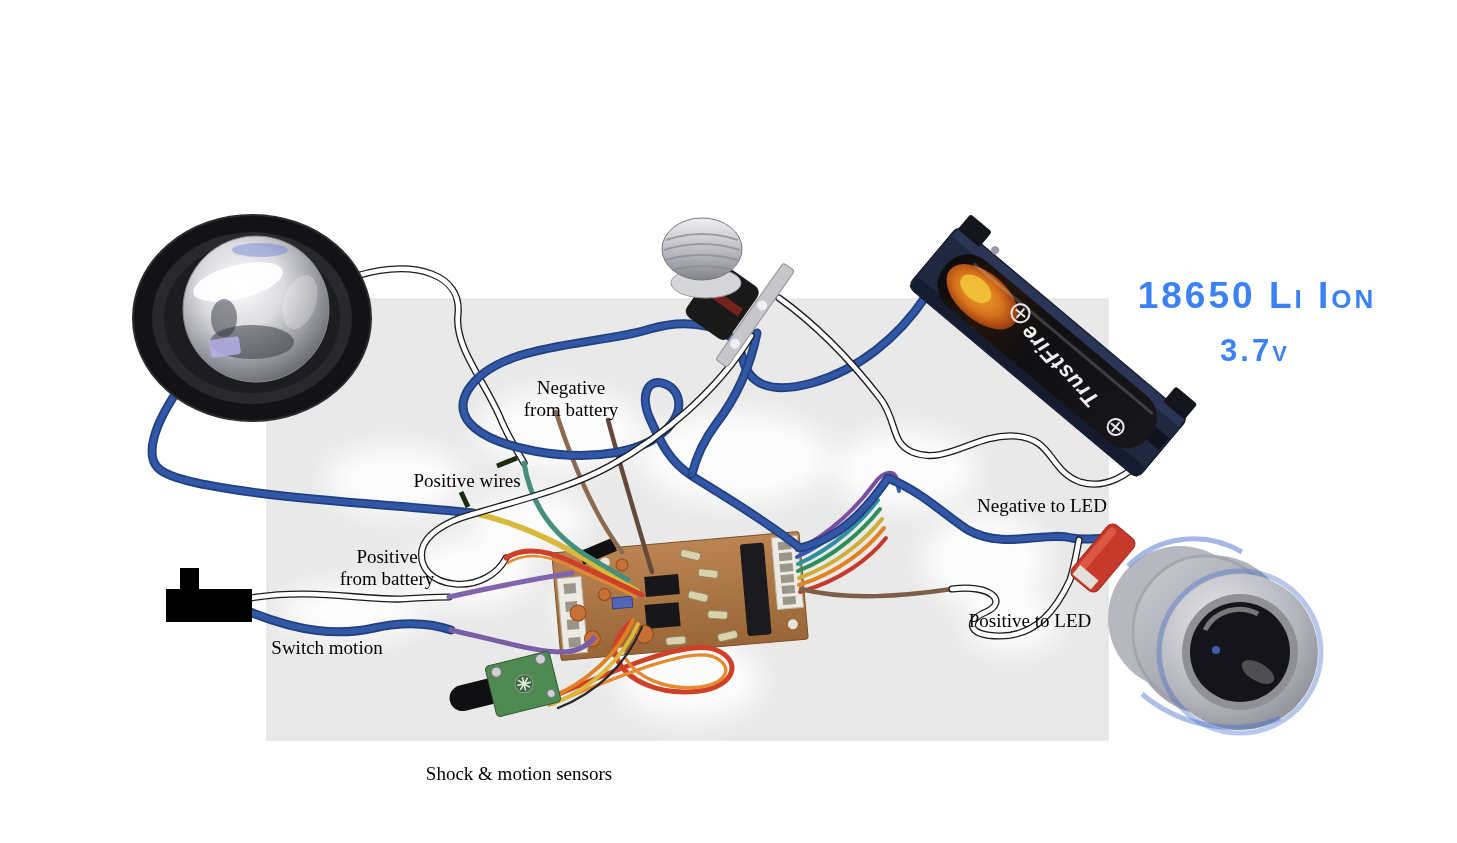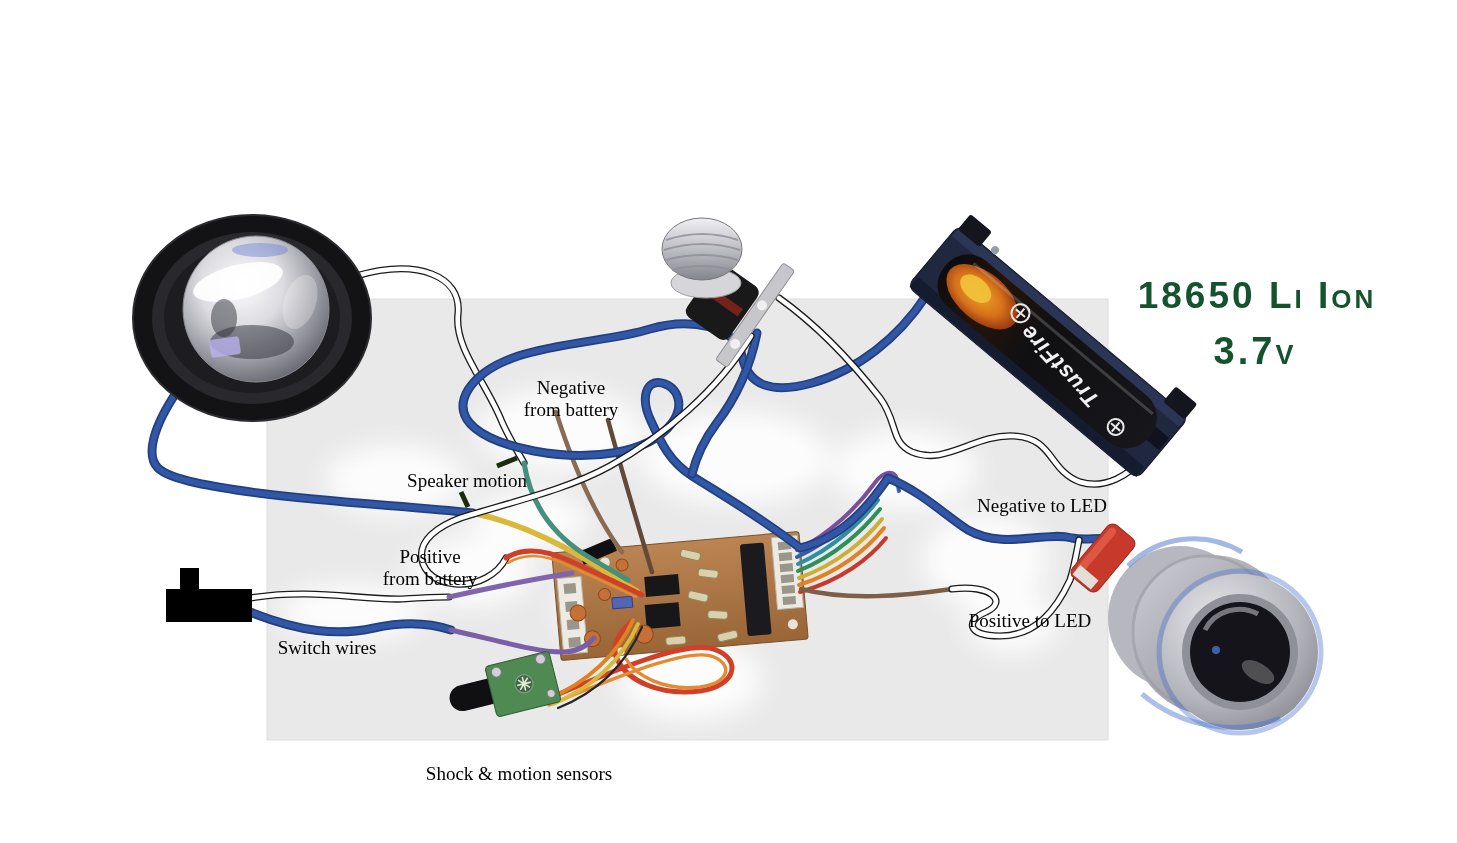--- a/index.html
+++ b/index.html
@@ -2,25 +2,25 @@
 <html><head>
 <meta charset="utf-8">
 <style>
   html,body{margin:0;padding:0;background:#fff;}
   .stage{position:relative;width:1457px;height:843px;background:#ffffff;overflow:hidden;
          font-family:"Liberation Serif",serif;}
   .stage svg{position:absolute;left:0;top:0;}
   .lbl{position:absolute;transform:translate(-50%,-50%);color:#000000;font-size:19px;
        line-height:1.18;text-align:center;white-space:nowrap;z-index:5;}
   .lbl span{display:block;}
-  .title{position:absolute;transform:translate(-50%,-50%);color:#14532d;z-index:5;
+  .title{position:absolute;transform:translate(-50%,-50%);color:#3b82f6;z-index:5;
          font-family:"Liberation Sans",sans-serif;font-weight:bold;font-variant:small-caps;
          white-space:nowrap;}
   .t1{font-size:37px;letter-spacing:3px;}
-  .t2{font-size:38px;letter-spacing:3px;}
+  .t2{font-size:31px;letter-spacing:3px;}
   .wire{fill:none;stroke-linecap:round;stroke-linejoin:round;}
   .bo{fill:none;stroke:#22407e;stroke-width:9;stroke-linecap:round;stroke-linejoin:round;}
   .bi{fill:none;stroke:#3257a7;stroke-width:5.5;stroke-linecap:round;stroke-linejoin:round;}
   .wo{fill:none;stroke:#1b1b1b;stroke-width:7.2;stroke-linecap:round;stroke-linejoin:round;}
   .wi{fill:none;stroke:#ffffff;stroke-width:4.6;stroke-linecap:round;stroke-linejoin:round;}
 </style>
 </head>
 <body>
 
 <div class="stage">
@@ -303,28 +303,28 @@
     <path d="M 497 466 L 517 458"></path>
     <path d="M 461 492 L 468 507"></path>
   </g>
 </svg>
 
 <div class="lbl" style="left:571px;top:399px;">
   <span>Negative</span>
   <span>from battery</span>
 </div>
 <div class="lbl" style="left:467px;top:481px;">
-  <span>Speaker motion</span>
-</div>
-<div class="lbl" style="left:387px;top:568px;margin-left:43px;">
+  <span>Positive wires</span>
+</div>
+<div class="lbl" style="left:387px;top:568px;">
   <span>Positive</span>
   <span>from battery</span>
 </div>
 <div class="lbl" style="left:327px;top:648px;">
-  <span>Switch wires</span>
+  <span>Switch motion</span>
 </div>
 <div class="lbl" style="left:519px;top:774px;">
   <span>Shock &amp; motion sensors</span>
 </div>
 <div class="lbl" style="left:1042px;top:494px;margin-top:12px;">
   <span>Negative to LED</span>
 </div>
 <div class="lbl" style="left:1030px;top:621px;">
   <span>Positive to LED</span>
 </div>

